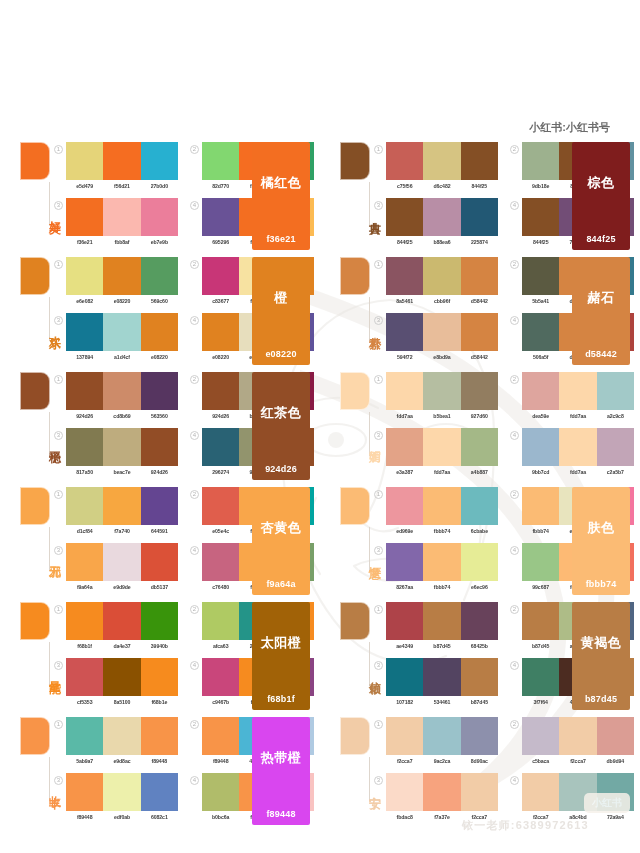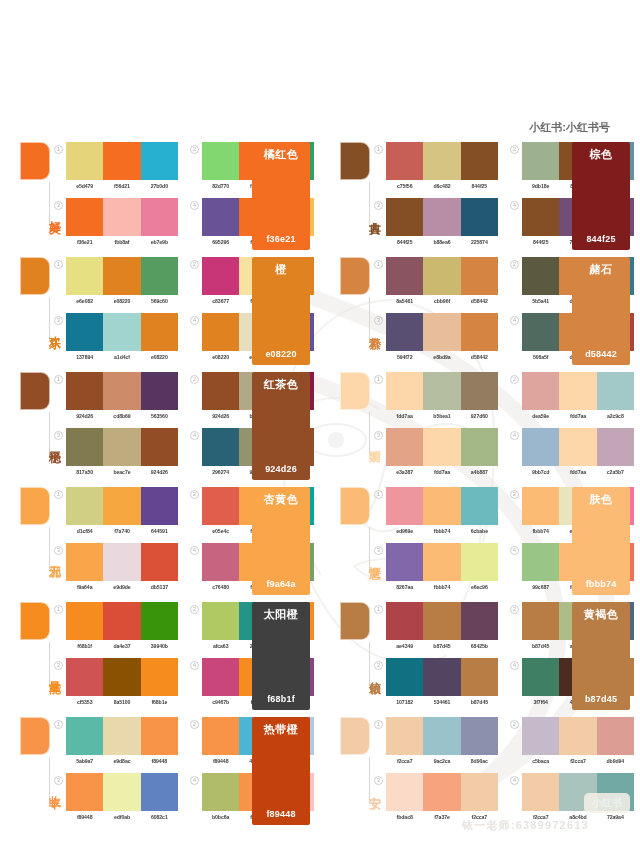--- a/index.html
+++ b/index.html
@@ -188,25 +188,26 @@
     width: 58px; height: 108px;
     border-radius: 2px;
     display: flex;
     flex-direction: column;
     justify-content: space-between;
     align-items: center;
     padding: 6px 2px 6px;
     color: #ffffff;
   }
   .main-bar .mb-name {
-    font-size: 11px;
+    font-size: 13px;
     font-weight: bold;
     line-height: 1.1;
     text-align: center;
     letter-spacing: .5px;
+    margin-top: 28px;
   }
   .main-bar .mb-hex {
     font-size: 9px;
     font-weight: bold;
     letter-spacing: .2px;
   }
 </style>
 </head>
 <body>
 
@@ -808,21 +809,21 @@
               <i style="background: rgb(246, 139, 31);"></i>
               <i style="background: rgb(138, 68, 130);"></i>
             </div>
             <div class="mini-codes">
               <span>c9467b</span>
               <span>f68b1f</span>
               <span>8a4482</span>
             </div>
           </div>
         </div>
-        <div class="main-bar" style="background: #404040;">
+        <div class="main-bar" style="background: #a16207;">
           <div class="mb-name" style="color: rgb(255, 255, 255);">太阳橙</div>
           <div class="mb-hex" style="color: rgb(255, 255, 255);">f68b1f</div>
         </div>
       </div>
       <div class="group">
         <div class="mood">
           <div class="mood-chip" style="background: rgb(184, 125, 69);"></div>
           <div class="mood-rule"></div>
           <div class="mood-label" style="color: rgb(184, 125, 69);">信赖</div>
         </div>
@@ -938,21 +939,21 @@
               <i style="background: rgb(248, 148, 72);"></i>
               <i style="background: rgb(249, 195, 193);"></i>
             </div>
             <div class="mini-codes">
               <span>b0bc6a</span>
               <span>f89448</span>
               <span>f9c3c1</span>
             </div>
           </div>
         </div>
-        <div class="main-bar" style="background: #c2410c;">
+        <div class="main-bar" style="background: #d946ef;">
           <div class="mb-name" style="color: rgb(255, 255, 255);">热带橙</div>
           <div class="mb-hex" style="color: rgb(255, 255, 255);">f89448</div>
         </div>
       </div>
       <div class="group">
         <div class="mood">
           <div class="mood-chip" style="background: rgb(242, 204, 167);"></div>
           <div class="mood-rule"></div>
           <div class="mood-label" style="color: rgb(242, 204, 167);">安宁</div>
         </div>

